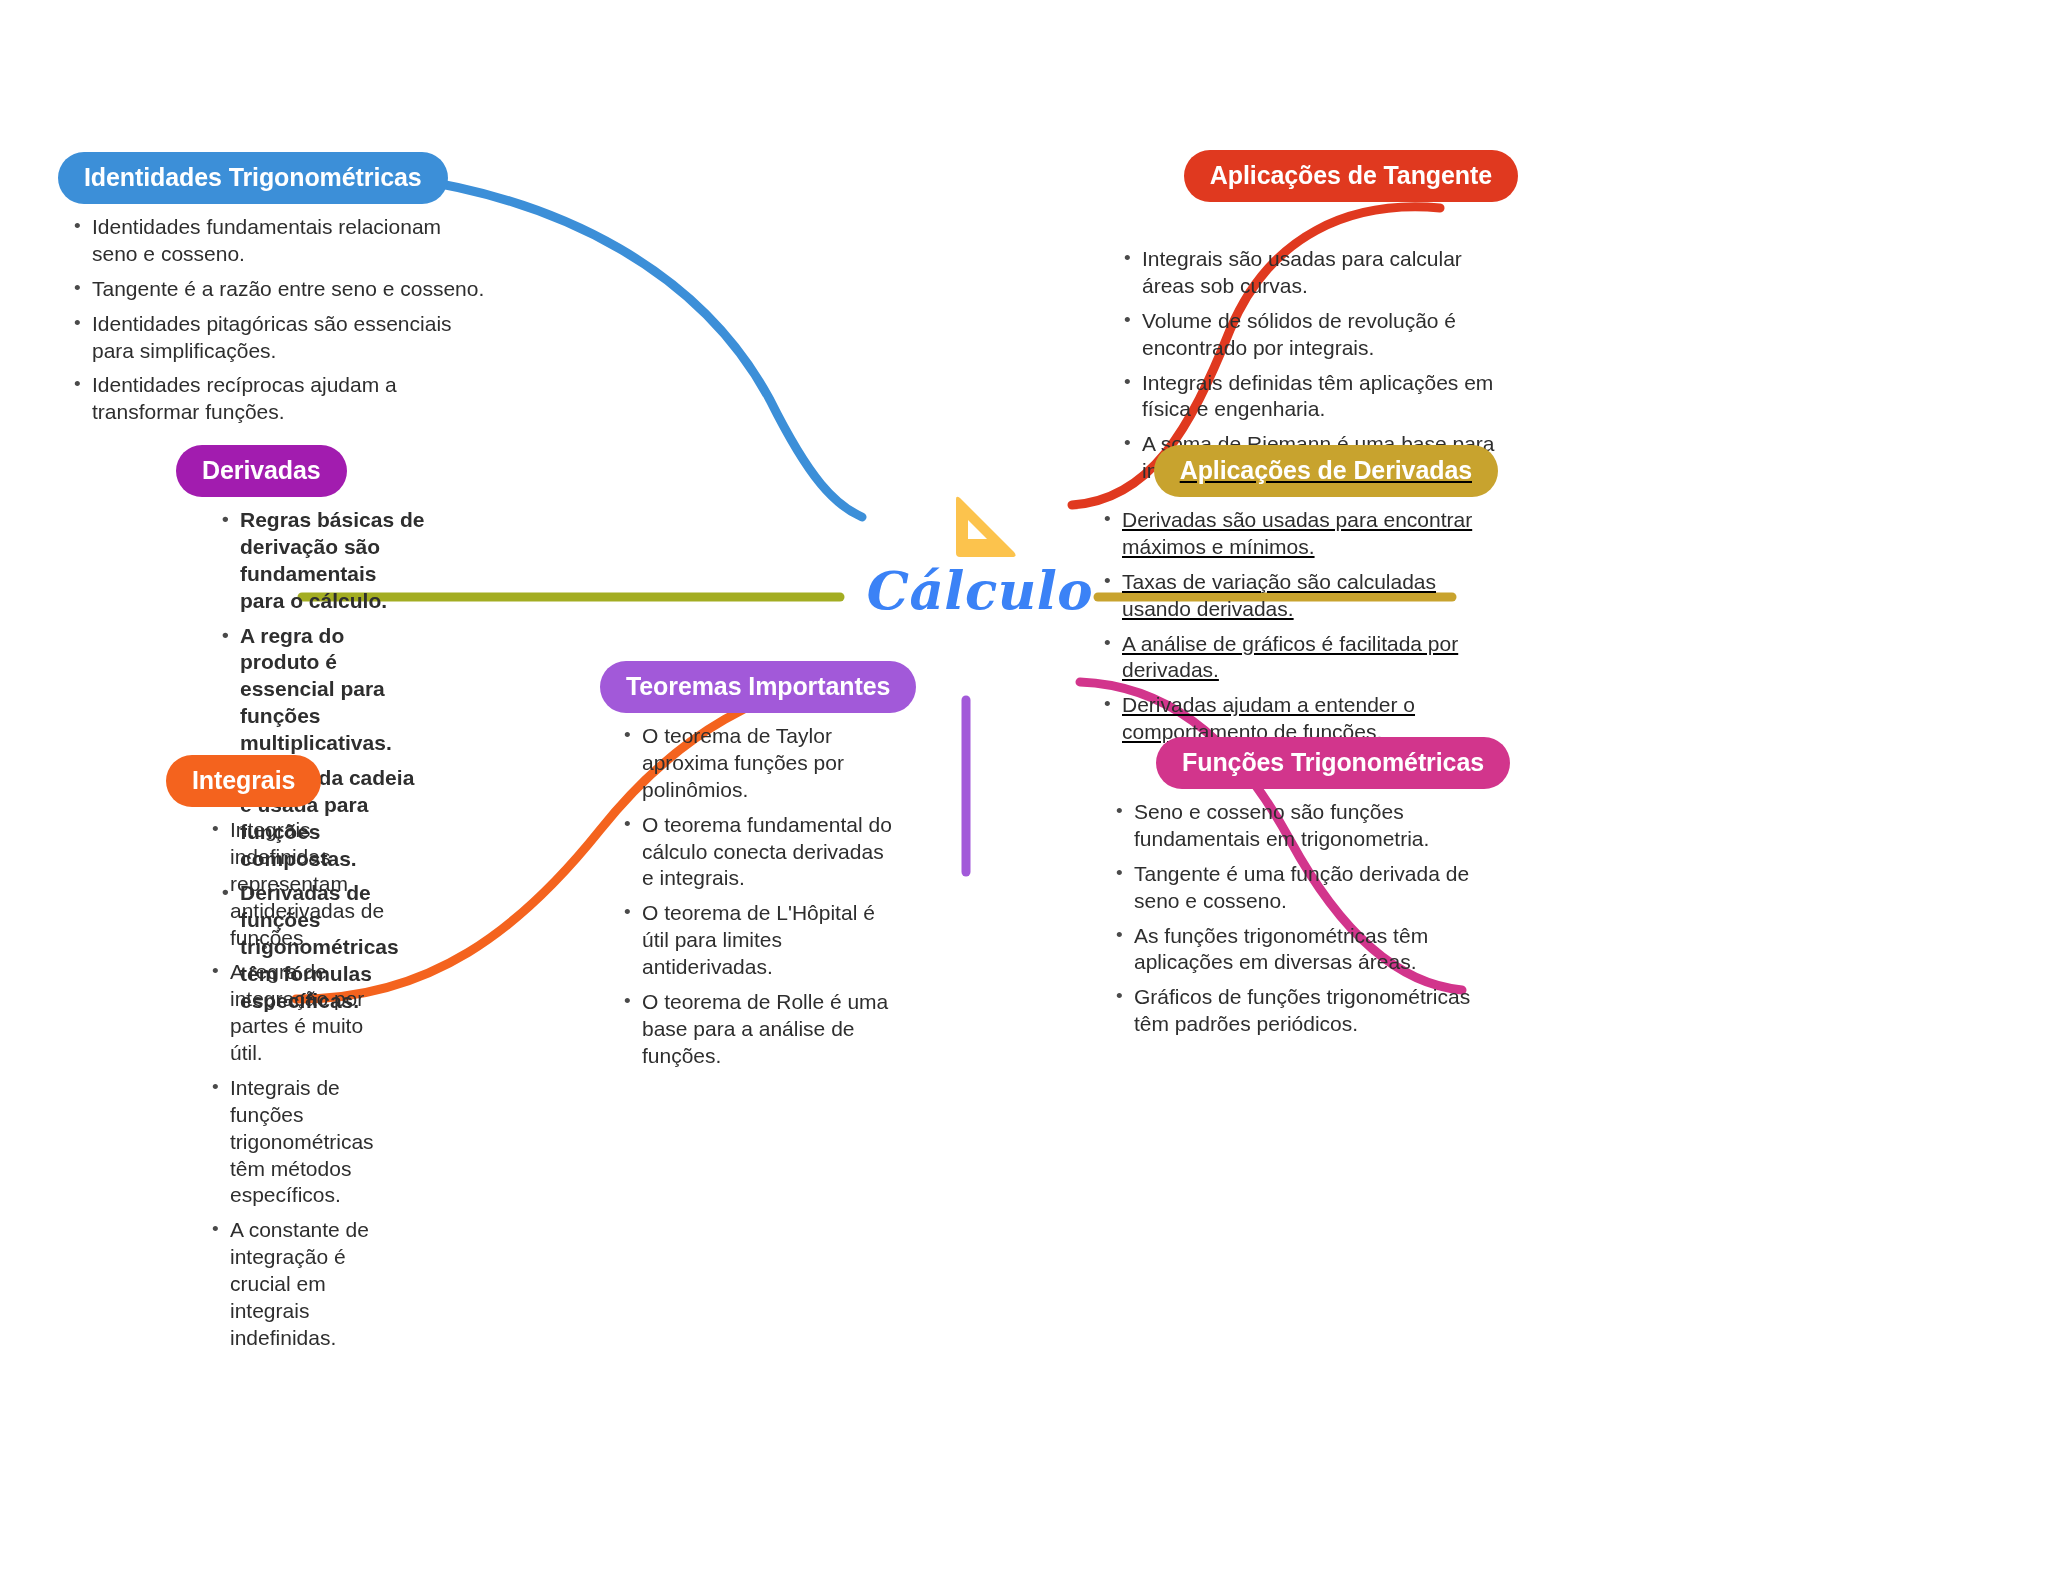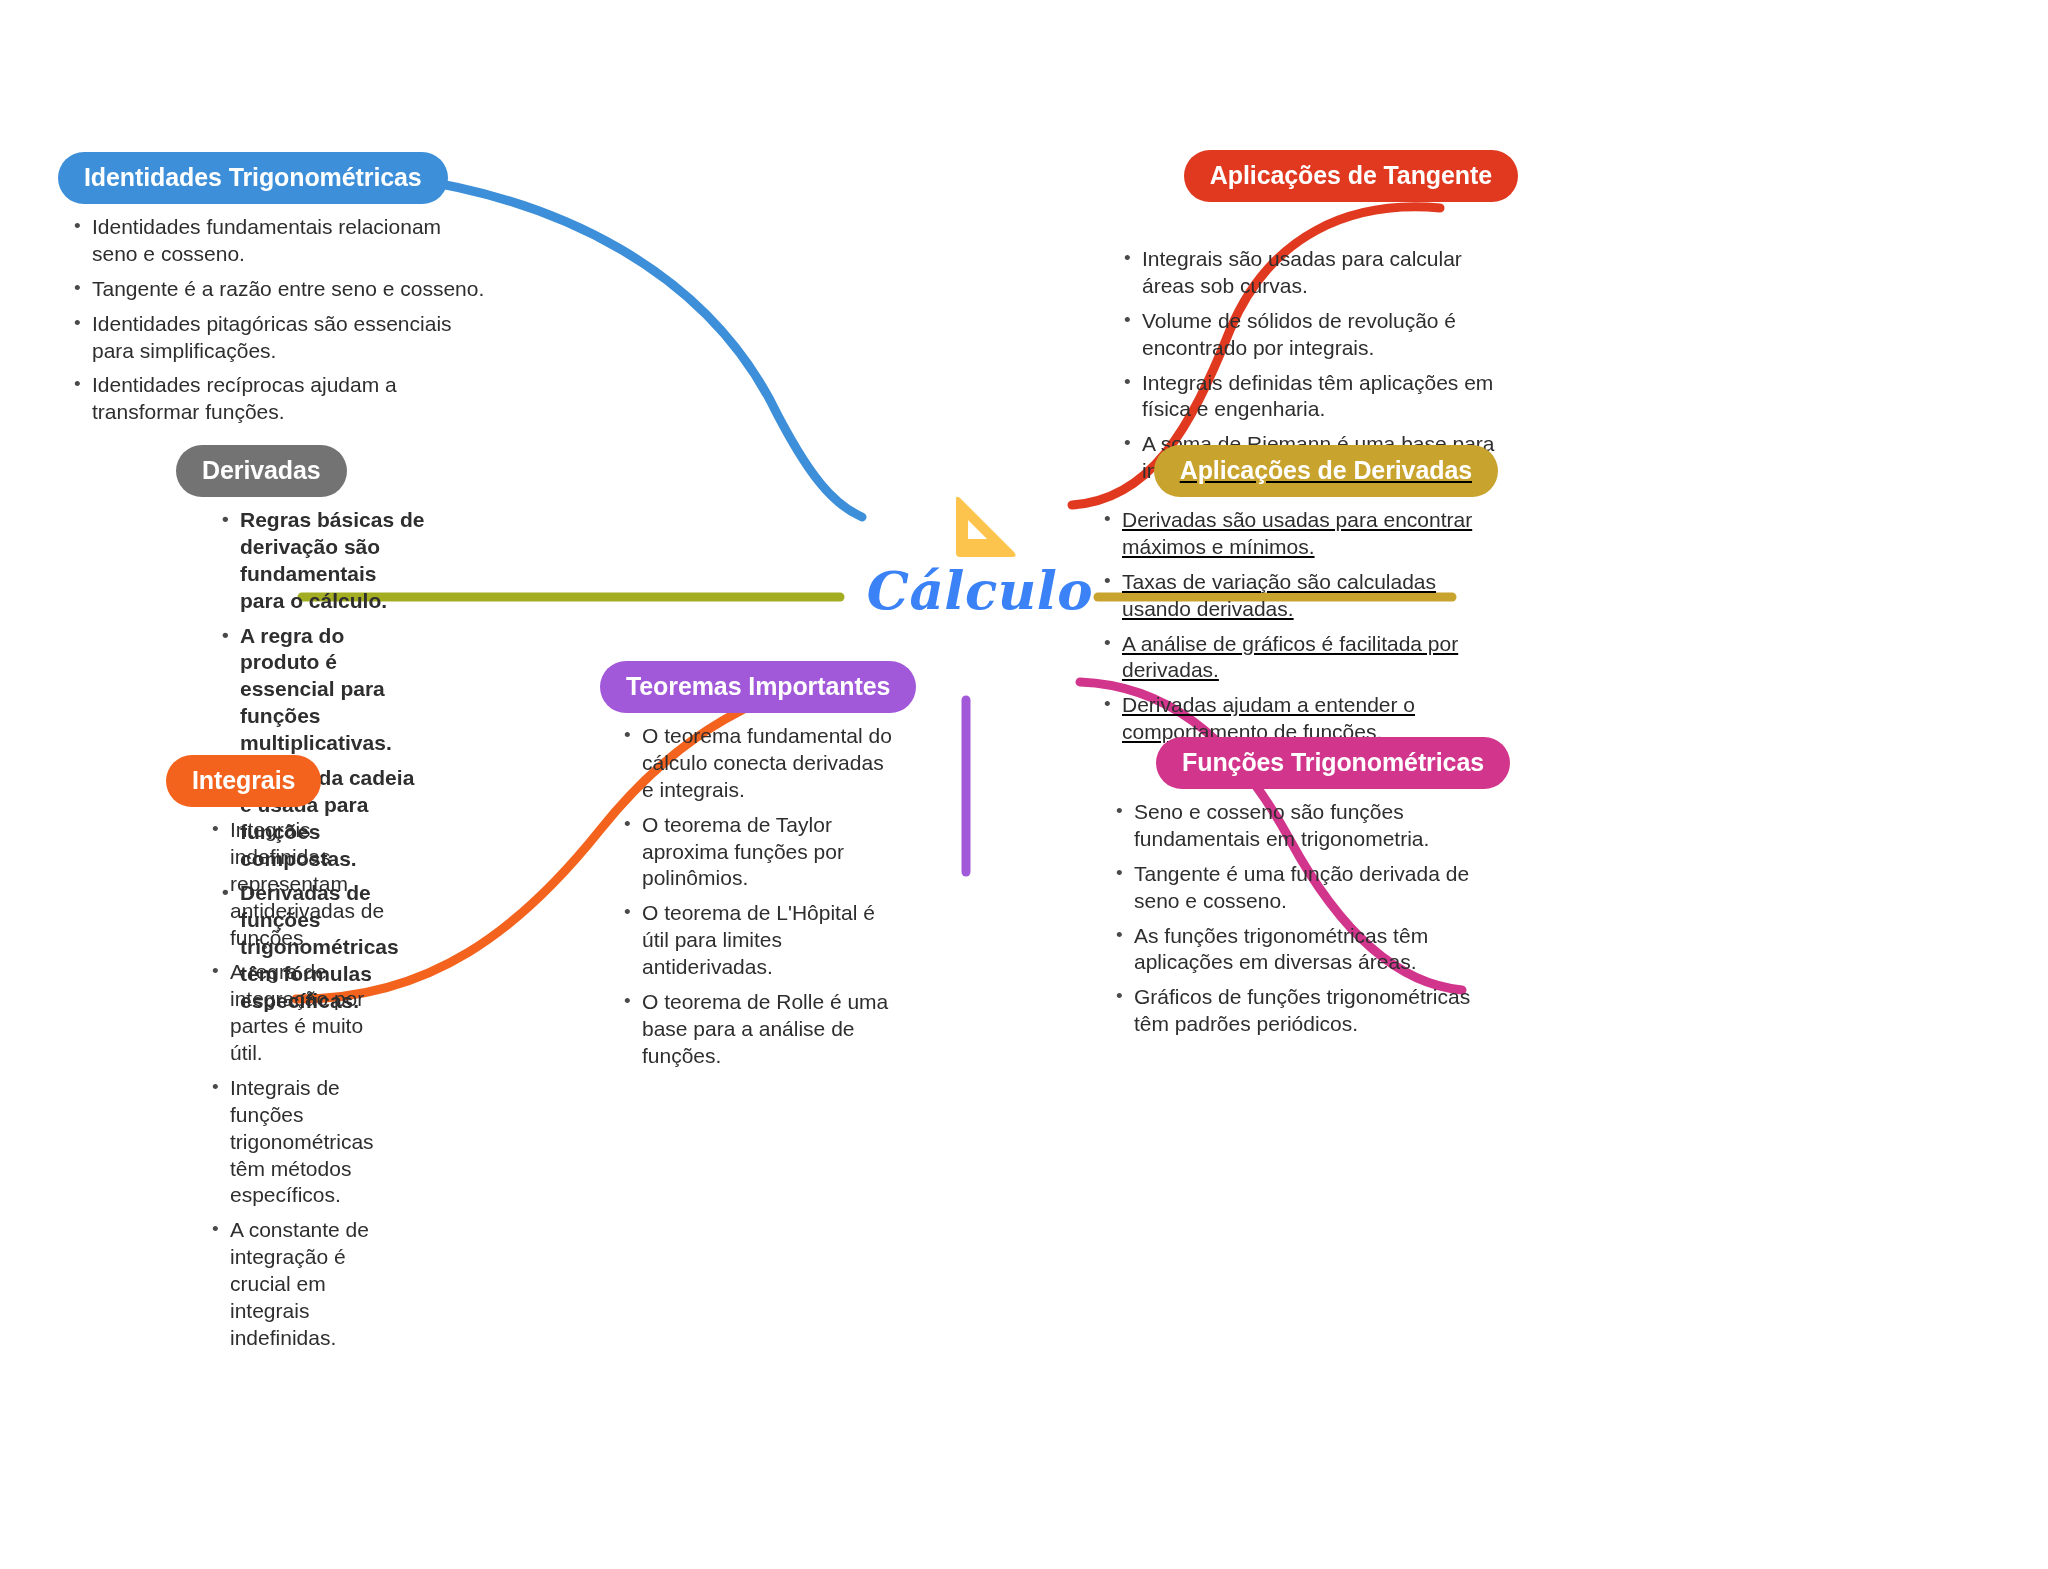--- a/index.html
+++ b/index.html
@@ -156,21 +156,21 @@
     <ul class="bullets">
       <li>Identidades fundamentais relacionam seno e cosseno.</li>
       <li>Tangente é a razão entre seno e cosseno.</li>
       <li>Identidades pitagóricas são essenciais para simplificações.</li>
       <li>Identidades recíprocas ajudam a transformar funções.</li>
     </ul>
   </div>
 
   <div class="branch" id="b-derivadas">
     <div class="pill-wrap left-align">
-      <div class="pill" style="background: #737373;">Derivadas</div>
+      <div class="pill" style="background: #a21caf;">Derivadas</div>
     </div>
     <ul class="bullets">
       <li>Regras básicas de derivação são fundamentais para o cálculo.</li>
       <li>A regra do produto é essencial para funções multiplicativas.</li>
       <li>A regra da cadeia é usada para funções compostas.</li>
       <li>Derivadas de funções trigonométricas têm fórmulas específicas.</li>
     </ul>
   </div>
 
   <div class="branch" id="b-integrais">
@@ -183,22 +183,22 @@
       <li>Integrais de funções trigonométricas têm métodos específicos.</li>
       <li>A constante de integração é crucial em integrais indefinidas.</li>
     </ul>
   </div>
 
   <div class="branch" id="b-teoremas">
     <div class="pill-wrap left-align">
       <div class="pill" style="background: rgb(162, 89, 217);">Teoremas Importantes</div>
     </div>
     <ul class="bullets">
+      <li>O teorema de Taylor aproxima funções por polinômios.</li>
       <li>O teorema fundamental do cálculo conecta derivadas e integrais.</li>
-      <li>O teorema de Taylor aproxima funções por polinômios.</li>
       <li>O teorema de L'Hôpital é útil para limites antiderivadas.</li>
       <li>O teorema de Rolle é uma base para a análise de funções.</li>
     </ul>
   </div>
 
   <div class="branch" id="b-aplic-integrais">
     <div class="pill-wrap right-align">
       <div class="pill" style="background: rgb(224, 57, 31);">Aplicações de Tangente</div>
     </div>
     <ul class="bullets">

